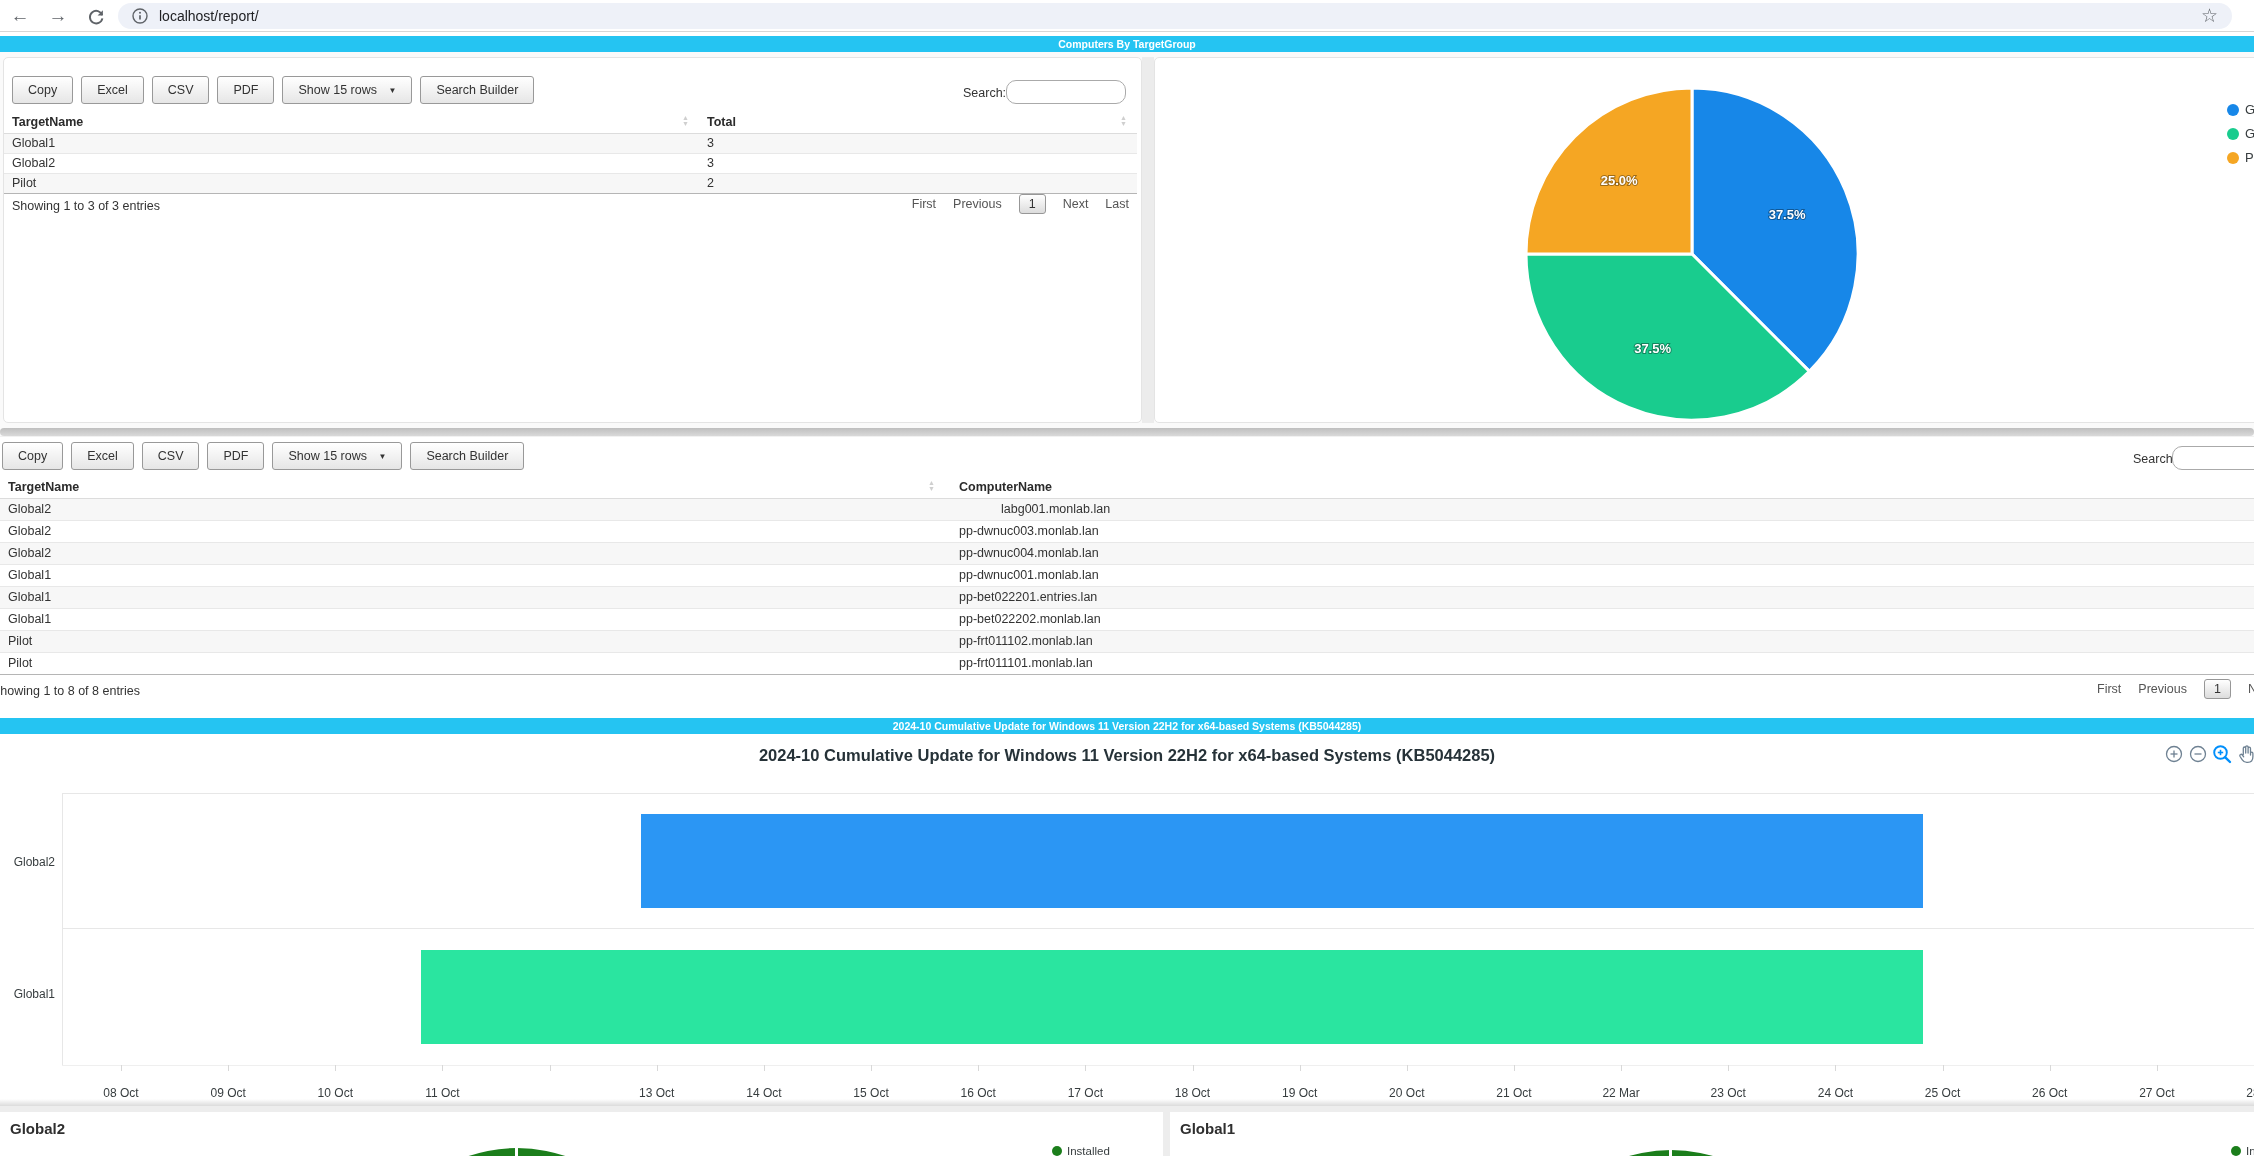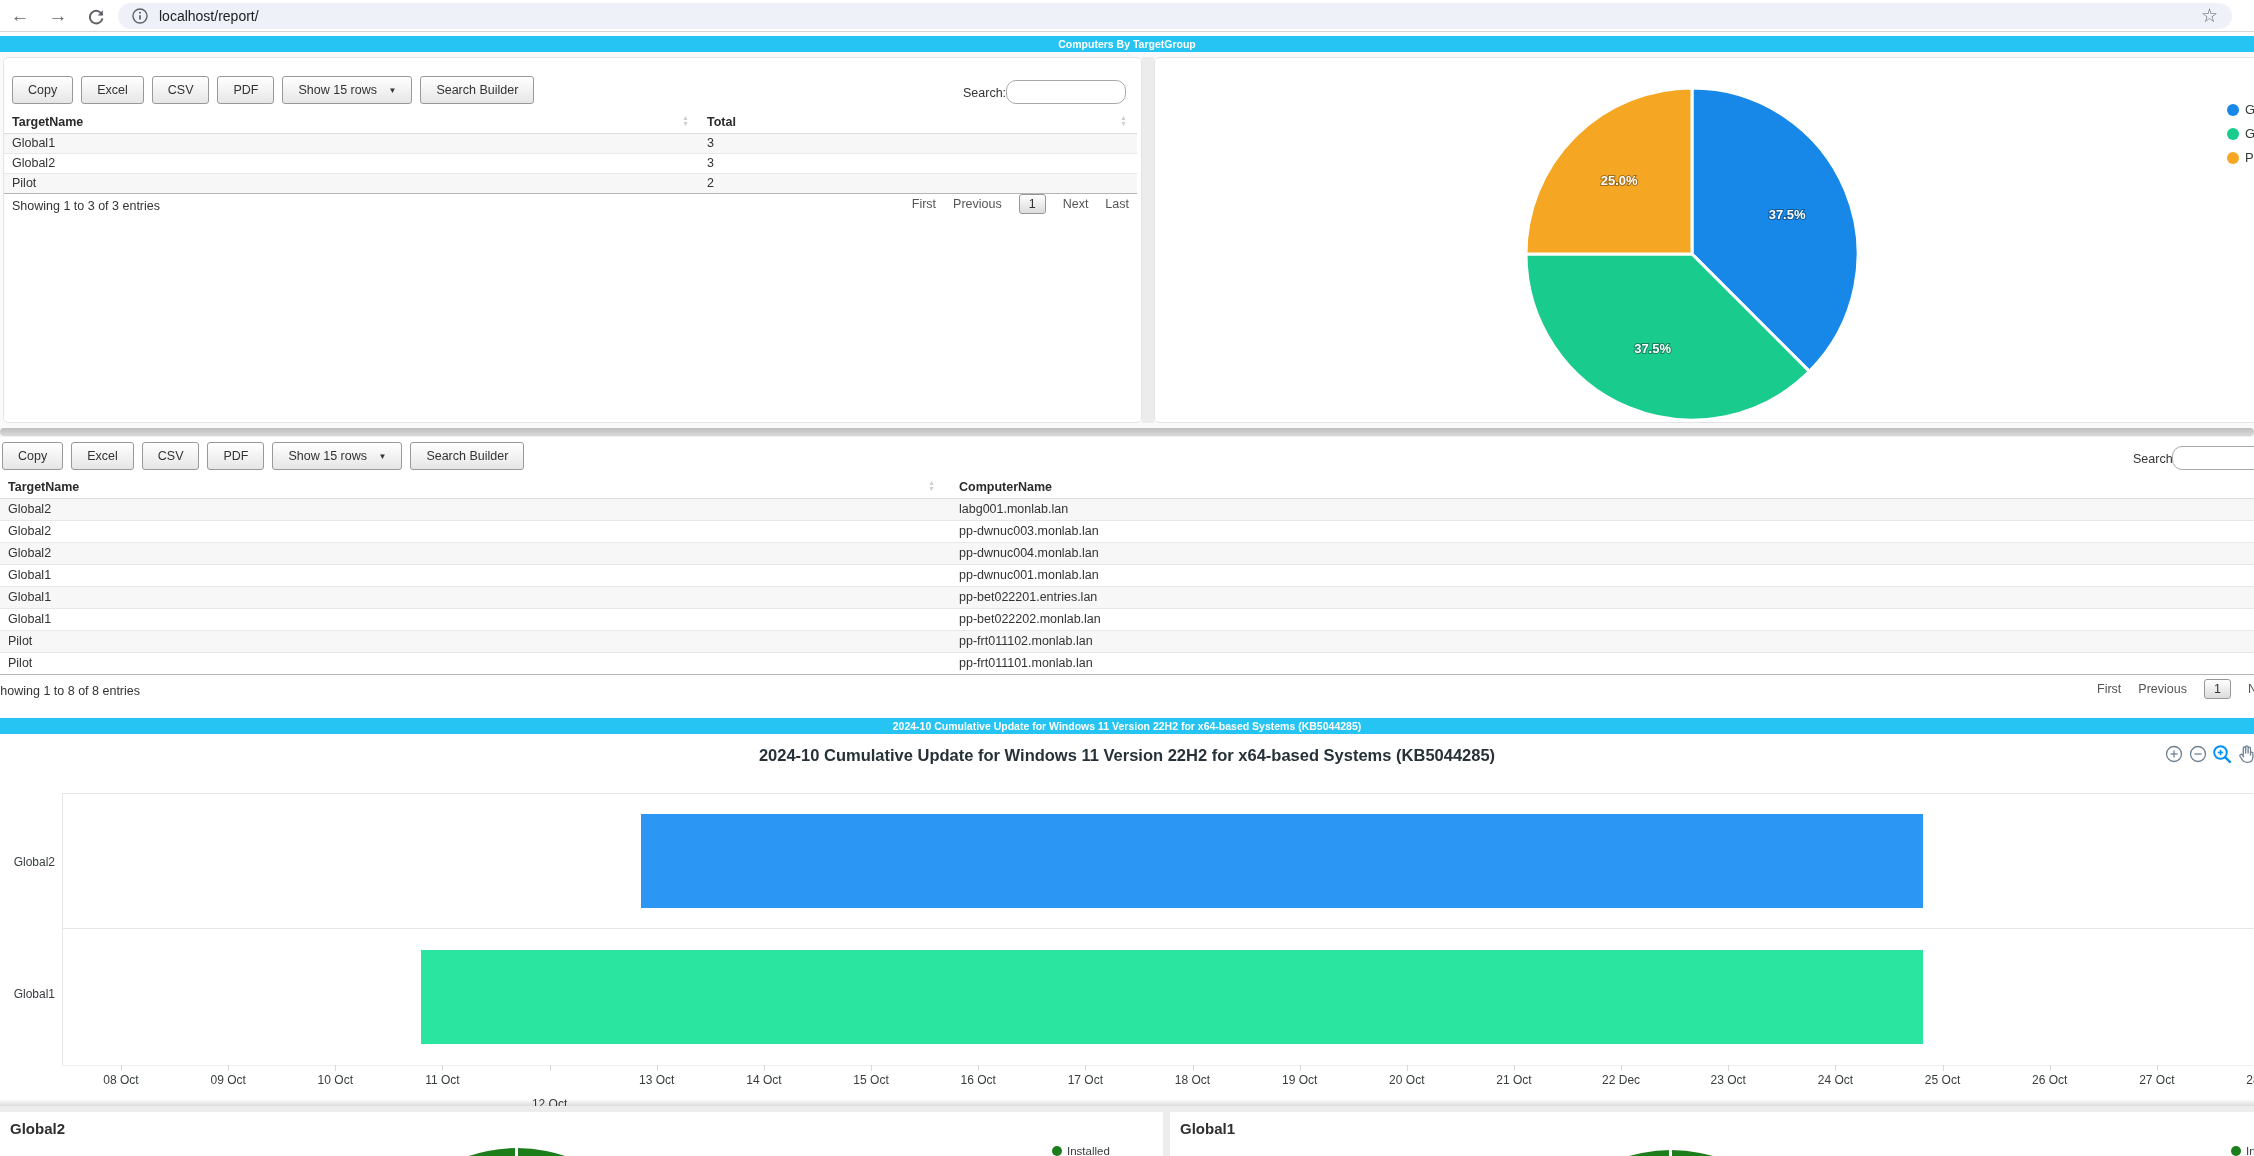--- a/index.html
+++ b/index.html
@@ -66,21 +66,21 @@
     font-size:16.5px; font-weight:bold; color:#263238; }
   .apx-toolbar { position:absolute; left:2163px; top:9px; display:flex; gap:2px; }
   .apx-toolbar .tico { width:22px; height:22px; cursor:pointer; }
   .plot-topline { position:absolute; left:62px; top:59px; width:2192px; height:1px; background:#e7e7e7; }
   .plot-leftline { position:absolute; left:62px; top:59px; width:1px; height:272px; background:#e7e7e7; }
   .plot-rowline { position:absolute; left:62px; top:194px; width:2192px; height:1px; background:#e7e7e7; }
   .plot-bottomline { position:absolute; left:62px; top:331px; width:2192px; height:1px; background:#efefef; }
   .gbar { position:absolute; height:94px; cursor:pointer; }
   .gcat { position:absolute; left:0; width:55px; text-align:right; font-size:12px; color:#373d3f; }
   .gtick { position:absolute; top:331px; width:1px; height:6px; background:#d8d8d8; }
-  .gxlabel { position:absolute; top:339px; width:60px; margin-left:-30px; text-align:center; font-size:12px; color:#373d3f; }
+  .gxlabel { position:absolute; top:352px; width:60px; margin-left:-30px; text-align:center; font-size:12px; color:#373d3f; }
 
   
   .section4 { position:absolute; left:0; top:1106px; width:2254px; height:50px; background:#ededed; }
   .mini-card { position:absolute; top:6px; height:120px; background:#fff; overflow:hidden; }
   .mini-card.left { left:0; width:1163px; }
   .mini-card.right { left:1170px; width:1084px; }
   .mini-title { position:absolute; left:10px; top:8px; font-size:15px; font-weight:bold; color:#2f2f2f; }
   .mini-legend { position:absolute; top:33px; display:flex; align-items:center; gap:5px; font-size:11.5px; color:#373d3f; cursor:pointer; }
   .mini-pie { position:absolute; width:300px; height:300px; border-radius:50%; }
   .mini-divider { position:absolute; width:3px; height:13px; background:#fff; }
@@ -188,21 +188,21 @@
   <div id="t2-table" style="position:absolute;left:0;top:40px;width:2254px">
       <div class="dt-head" style="grid-template-columns: 951px 1fr;">
         <div class="cell" style="padding-left: 8px;">TargetName<span class="sort-ico" style="right: 16px;">
             <span>▲</span>
             <span>▼</span>
           </span></div>
         <div class="cell" style="padding-left: 8px;">ComputerName</div>
       </div>
       <div class="dt-row odd" style="grid-template-columns: 951px 1fr; height: 22px;">
         <div class="cell" style="padding-left: 8px; height: 21px; line-height: 21px;">Global2</div>
-        <div class="cell" style="padding-left: 8px; height: 21px; line-height: 21px;">labg001.monlab.lan</div>
+        <div class="cell" style="padding-left: 8px; height: 21px; line-height: 21px; margin-left: 42px;">labg001.monlab.lan</div>
       </div>
       <div class="dt-row" style="grid-template-columns: 951px 1fr; height: 22px;">
         <div class="cell" style="padding-left: 8px; height: 21px; line-height: 21px;">Global2</div>
         <div class="cell" style="padding-left: 8px; height: 21px; line-height: 21px;">pp-dwnuc003.monlab.lan</div>
       </div>
       <div class="dt-row odd" style="grid-template-columns: 951px 1fr; height: 22px;">
         <div class="cell" style="padding-left: 8px; height: 21px; line-height: 21px;">Global2</div>
         <div class="cell" style="padding-left: 8px; height: 21px; line-height: 21px;">pp-dwnuc004.monlab.lan</div>
       </div>
       <div class="dt-row" style="grid-template-columns: 951px 1fr; height: 22px;">
@@ -286,21 +286,21 @@
       <div class="gxlabel" style="left: 1085.35px;">17 Oct</div>
       <div class="gtick" style="left: 1192.5px;"></div>
       <div class="gxlabel" style="left: 1192.5px;">18 Oct</div>
       <div class="gtick" style="left: 1299.65px;"></div>
       <div class="gxlabel" style="left: 1299.65px;">19 Oct</div>
       <div class="gtick" style="left: 1406.8px;"></div>
       <div class="gxlabel" style="left: 1406.8px;">20 Oct</div>
       <div class="gtick" style="left: 1513.95px;"></div>
       <div class="gxlabel" style="left: 1513.95px;">21 Oct</div>
       <div class="gtick" style="left: 1621.1px;"></div>
-      <div class="gxlabel" style="left: 1621.1px;">22 Dec</div>
+      <div class="gxlabel" style="left: 1621.1px;">22 Mar</div>
       <div class="gtick" style="left: 1728.25px;"></div>
       <div class="gxlabel" style="left: 1728.25px;">23 Oct</div>
       <div class="gtick" style="left: 1835.4px;"></div>
       <div class="gxlabel" style="left: 1835.4px;">24 Oct</div>
       <div class="gtick" style="left: 1942.55px;"></div>
       <div class="gxlabel" style="left: 1942.55px; text-align: center;">25 Oct</div>
       <div class="gtick" style="left: 2049.7px;"></div>
       <div class="gxlabel" style="left: 2049.7px;">26 Oct</div>
       <div class="gtick" style="left: 2156.85px;"></div>
       <div class="gxlabel" style="left: 2156.85px;">27 Oct</div>

